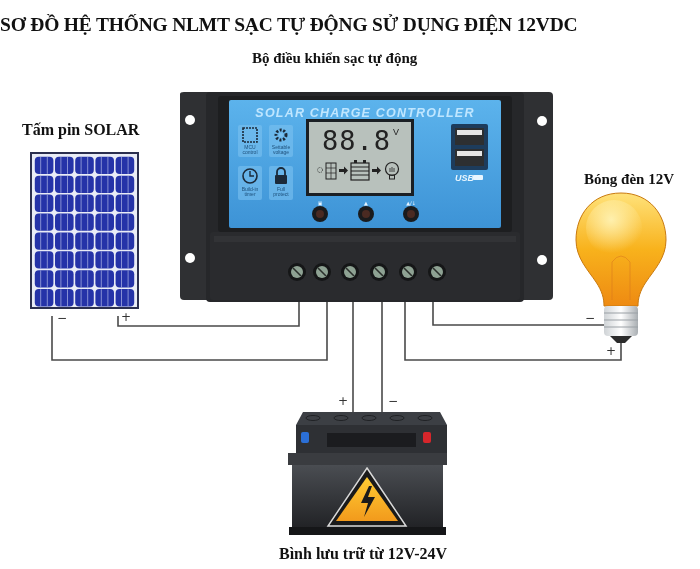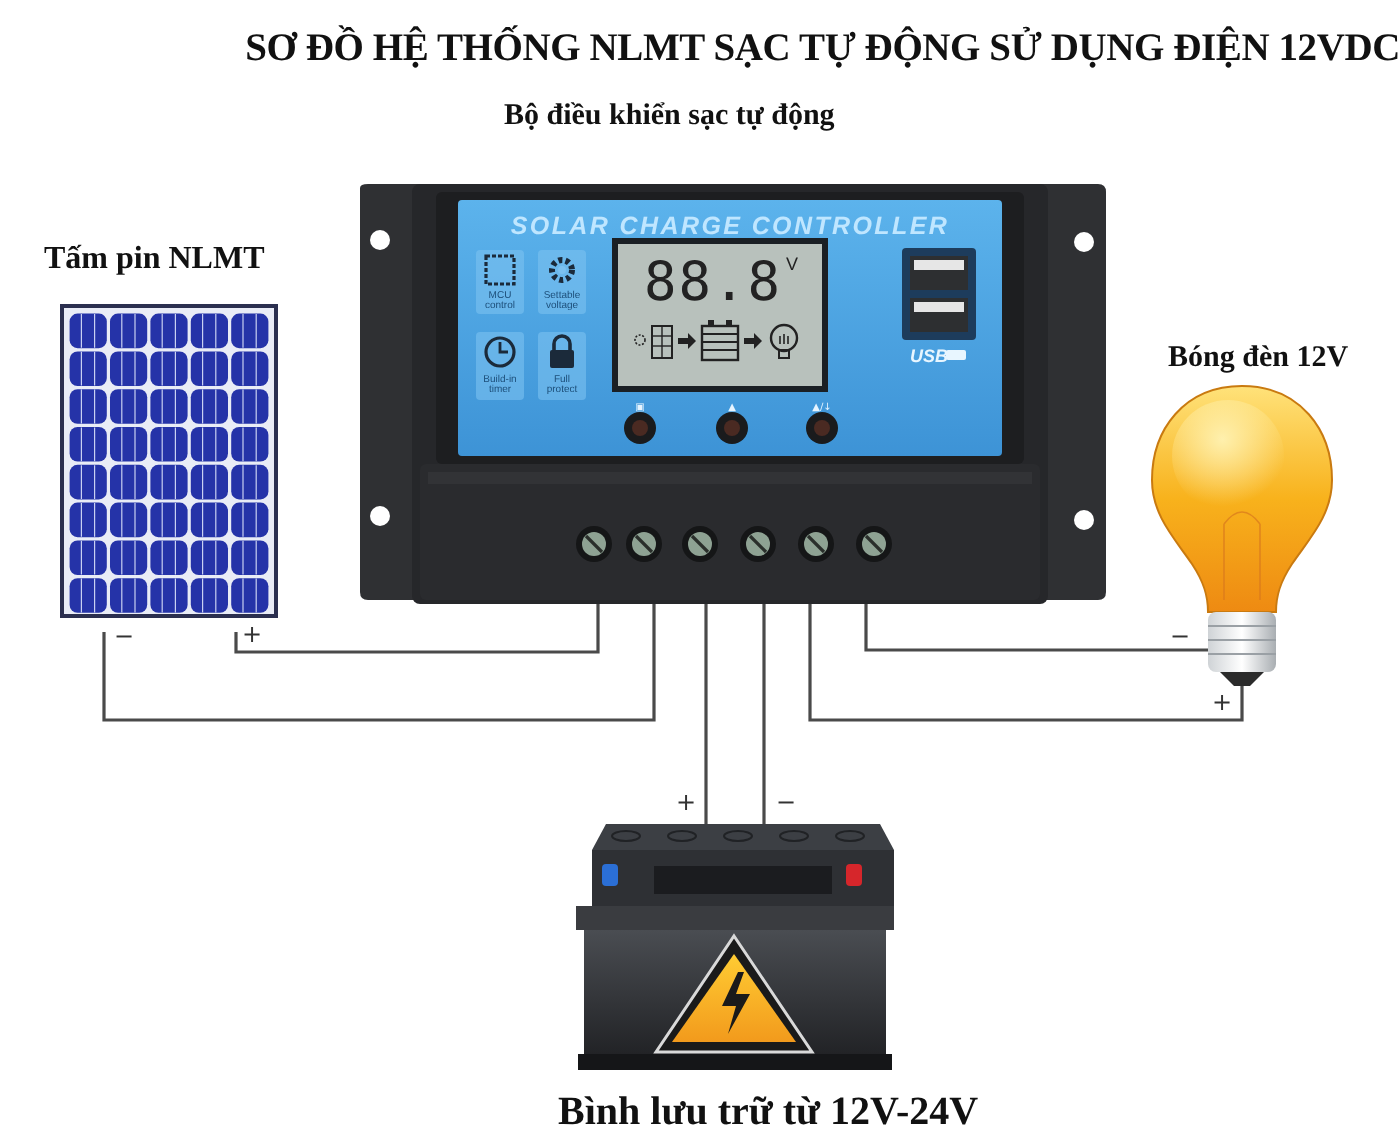--- a/index.html
+++ b/index.html
@@ -1,19 +1,19 @@
 <!DOCTYPE html>
 <html><head>
 <meta charset="utf-8">
 <style>
   * { box-sizing: border-box; margin: 0; padding: 0; }
   html, body { width: 700px; height: 569px; background: #ffffff; overflow: hidden; }
   body { position: relative; font-family: "Liberation Serif", "DejaVu Serif", serif; color: #111; }
   .abs { position: absolute; }
-  .title { left: 0; top: 14px; width: 700px; text-align: right; font-size: 19.5px; font-weight: bold; letter-spacing: -0.2px; }
+  .title { left: 0; top: 14px; width: 700px; text-align: left; font-size: 19.5px; font-weight: bold; letter-spacing: -0.2px; }
   .label { font-weight: bold; font-size: 15px; white-space: nowrap; }
   #diagram-svg { position: absolute; left: 0; top: 0; }
   .pol { font-family: "DejaVu Sans", sans-serif; font-size: 12px; color: #333; }
   .ctrl-title { font-family: "Liberation Sans", sans-serif; font-style: italic; font-weight: bold; fill: #bfe6ff; font-size: 12.5px; letter-spacing: 1.2px; }
   .mini { font-family: "Liberation Sans", sans-serif; font-size: 5px; fill: #1d4f7a; }
   .lcd-digits { font-family: "DejaVu Sans Mono", monospace; font-size: 27px; fill: #222; letter-spacing: 1px; }
   .usb-txt { font-family: "Liberation Sans", sans-serif; font-style: italic; font-weight: bold; font-size: 9px; fill: #e8f6ff; }
 </style>
 </head>
 <body>
@@ -337,22 +337,22 @@
     <rect x="289" y="527" width="157" height="8" fill="#151618"></rect>
     <g>
       <path d="M367,468 L406,526 L328,526 Z" fill="#1a1a1a" stroke="#d9d9d9" stroke-width="1.5"></path>
       <path d="M367,477 L398,521 L336,521 Z" fill="url(#warnGrad)"></path>
       <path d="M369,486 L361,503 L368,503 L364,517 L375,497 L368,497 L372,486 Z" fill="#1a1a1a"></path>
     </g>
   </g>
 </svg>
 
 <div class="abs label" style="left:252px; top:50px; font-size:15px;">Bộ điều khiển sạc tự động</div>
-<div class="abs label" style="left:22px; top:121px; font-size:16px;">Tấm pin NLMT</div>
+<div class="abs label" style="left:22px; top:121px; font-size:16px;">Tấm pin SOLAR</div>
 <div class="abs label" style="left:584px; top:171px; font-size:15px;">Bóng đèn 12V</div>
-<div class="abs label" style="left:279px; top:545px; font-size:20px;">Bình lưu trữ từ 12V-24V</div>
+<div class="abs label" style="left:279px; top:545px; font-size:16px;">Bình lưu trữ từ 12V-24V</div>
 
 <span class="abs pol" style="left:57px; top:311px;">−</span>
 <span class="abs pol" style="left:121px; top:310px;">+</span>
 <span class="abs pol" style="left:338px; top:394px;">+</span>
 <span class="abs pol" style="left:388px; top:394px;">−</span>
 <span class="abs pol" style="left:585px; top:311px;">−</span>
 <span class="abs pol" style="left:606px; top:344px;">+</span>
 
 </body></html>

